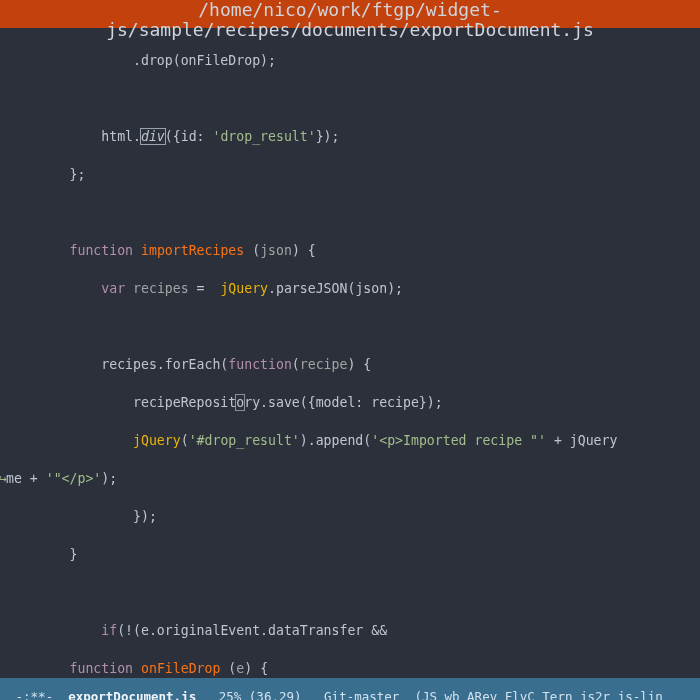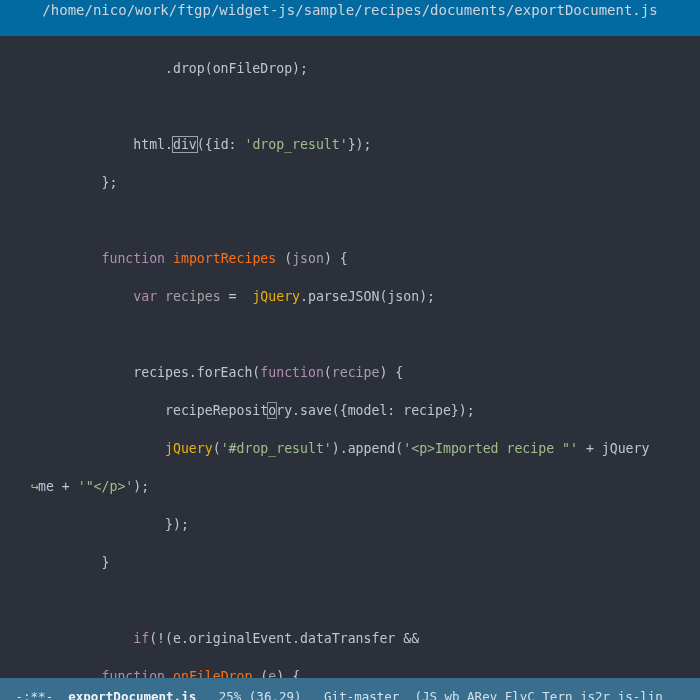--- a/index.html
+++ b/index.html
@@ -8,40 +8,40 @@
     font-family: "DejaVu Sans Mono", Menlo, Consolas, monospace;
     font-size: 13.2px;
     line-height: 19px;
     color: #c0c5ce;
     width: 700px;
     height: 700px;
     overflow: hidden;
     position: relative;
   }
   .titlebar {
-    background: #0369a1;
+    background: #c2410c;
     color: #d0d4dc;
-    height: 36px;
+    height: 28px;
     line-height: 20px;
     text-align: center;
-    font-size: 14px;
+    font-size: 18px;
   }
   .editor {
     padding: 4px 0 0 0;
     white-space: pre;
     font-family: inherit;
   }
-  .line { padding-left: 6px; min-height: 19px; margin-left: 32px; }
+  .line { padding-left: 6px; min-height: 19px; }
   
   .kw  { color: #b48ead; } 
   .def { color: #f97316; } 
   .prm { color: #a3a3a3; } 
   .str { color: #a3be8c; } 
   .jq  { color: #eab308; } 
-  .box { outline: 1px solid #9aa3b0; }
+  .box { outline: 1px solid #9aa3b0; font-style: italic; }
   .box2{ outline: 1px solid #8a919d; }
   .gutter-glyph {
     position: absolute; left: -2px; color: #a3be8c; width: 10px; text-align:center;
   }
   .rel { position: relative; }
 
   .modeline {
     position: absolute;
     bottom: 0; left: 0; right: 0;
     height: 22px;

